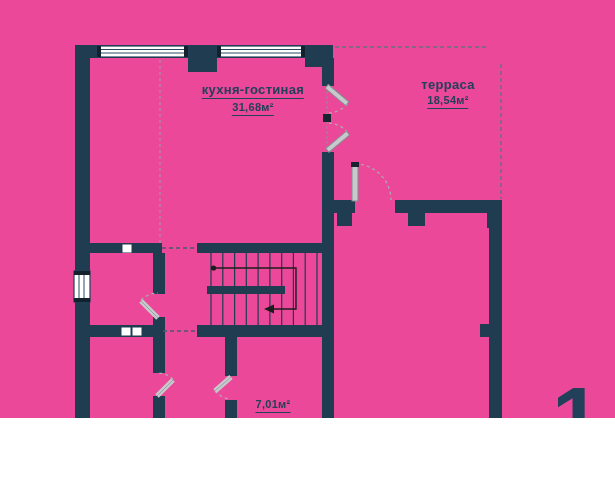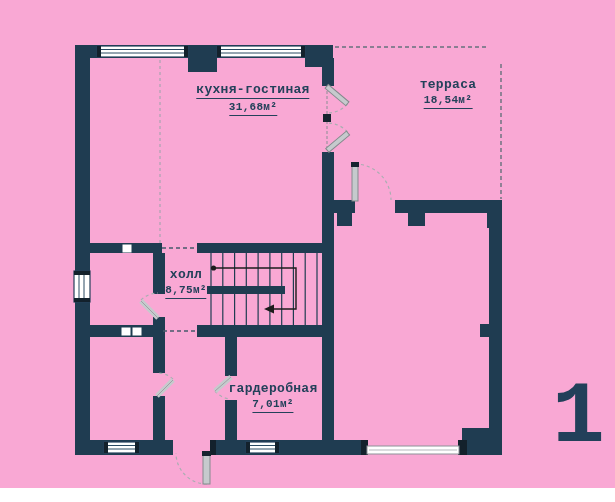--- a/index.html
+++ b/index.html
@@ -1,18 +1,18 @@
 <!DOCTYPE html>
 <html><head>
 <meta charset="utf-8">
 <style>
   html,body{margin:0;padding:0;background:#ffffff;}
   #canvas{
-    position:relative;width:615px;height:488px;background:#f9a8d4;overflow:hidden;
-    font-family:Liberation Mono, monospace;
+    position:relative;width:615px;height:418px;background:#ec4899;overflow:hidden;
+    font-family:Liberation Sans, sans-serif;
   }
   #plan-svg{position:absolute;left:0;top:0;}
   .room-label{
     position:absolute;transform:translateX(-50%);text-align:center;
     color:#23415a;font-weight:700;font-size:13px;line-height:1.18;letter-spacing:.3px;white-space:nowrap;
   }
   .room-label .rname{display:inline-block;}
   .room-label .rname.u{border-bottom:1.5px solid #23415a;padding-bottom:1px;}
   .room-label .rarea{display:inline-block;margin-top:2px;border-bottom:1.5px solid #23415a;padding-bottom:1px;font-size:11px;}
   .plan-number{
@@ -192,28 +192,24 @@
     <span class="rarea">31,68м²</span>
   </div>
 
   <div class="room-label" style="left:448px;top:77px;">
     <span class="rname">терраса</span><br>
     <span class="rarea">18,54м²</span>
   </div>
 
 
 
-  <div class="room-label" style="left:186px;top:267px;">
-    <span class="rname">холл</span><br>
-    <span class="rarea">8,75м²</span>
-  </div>
 
 
 
   <div class="room-label" style="left:273px;top:381px;">
-    <span class="rname">гардеробная</span><br>
+    <br>
     <span class="rarea">7,01м²</span>
   </div>
 
   <div class="plan-number" style="left:552px;top:374px;">1</div>
 
   <div class="edge-strip"></div>
 </div>
 
 </body></html>

